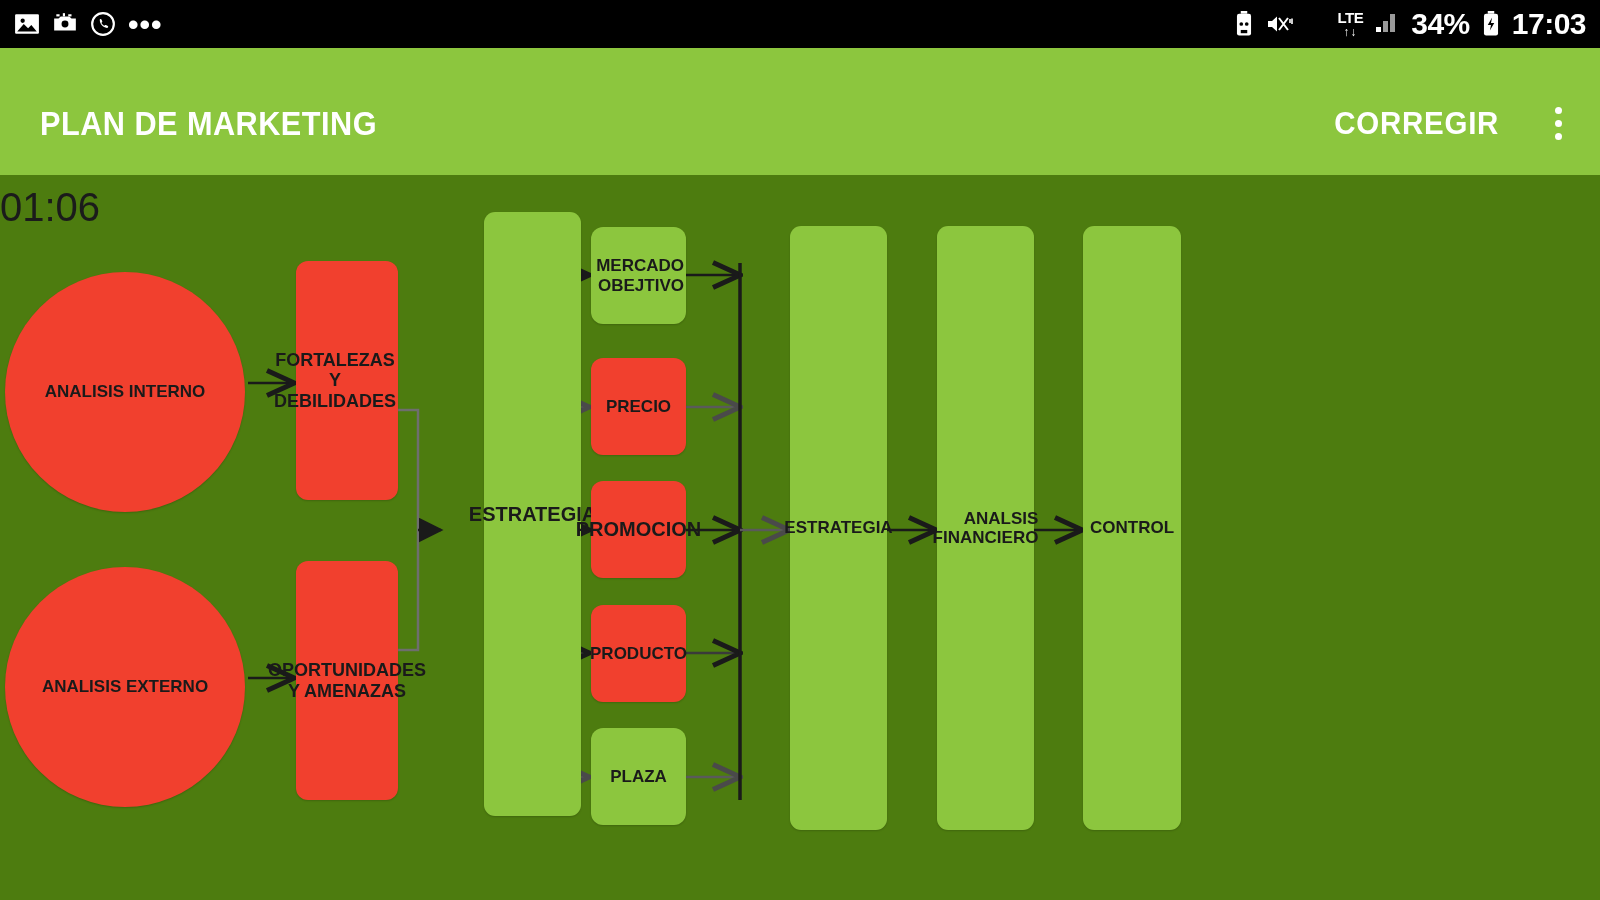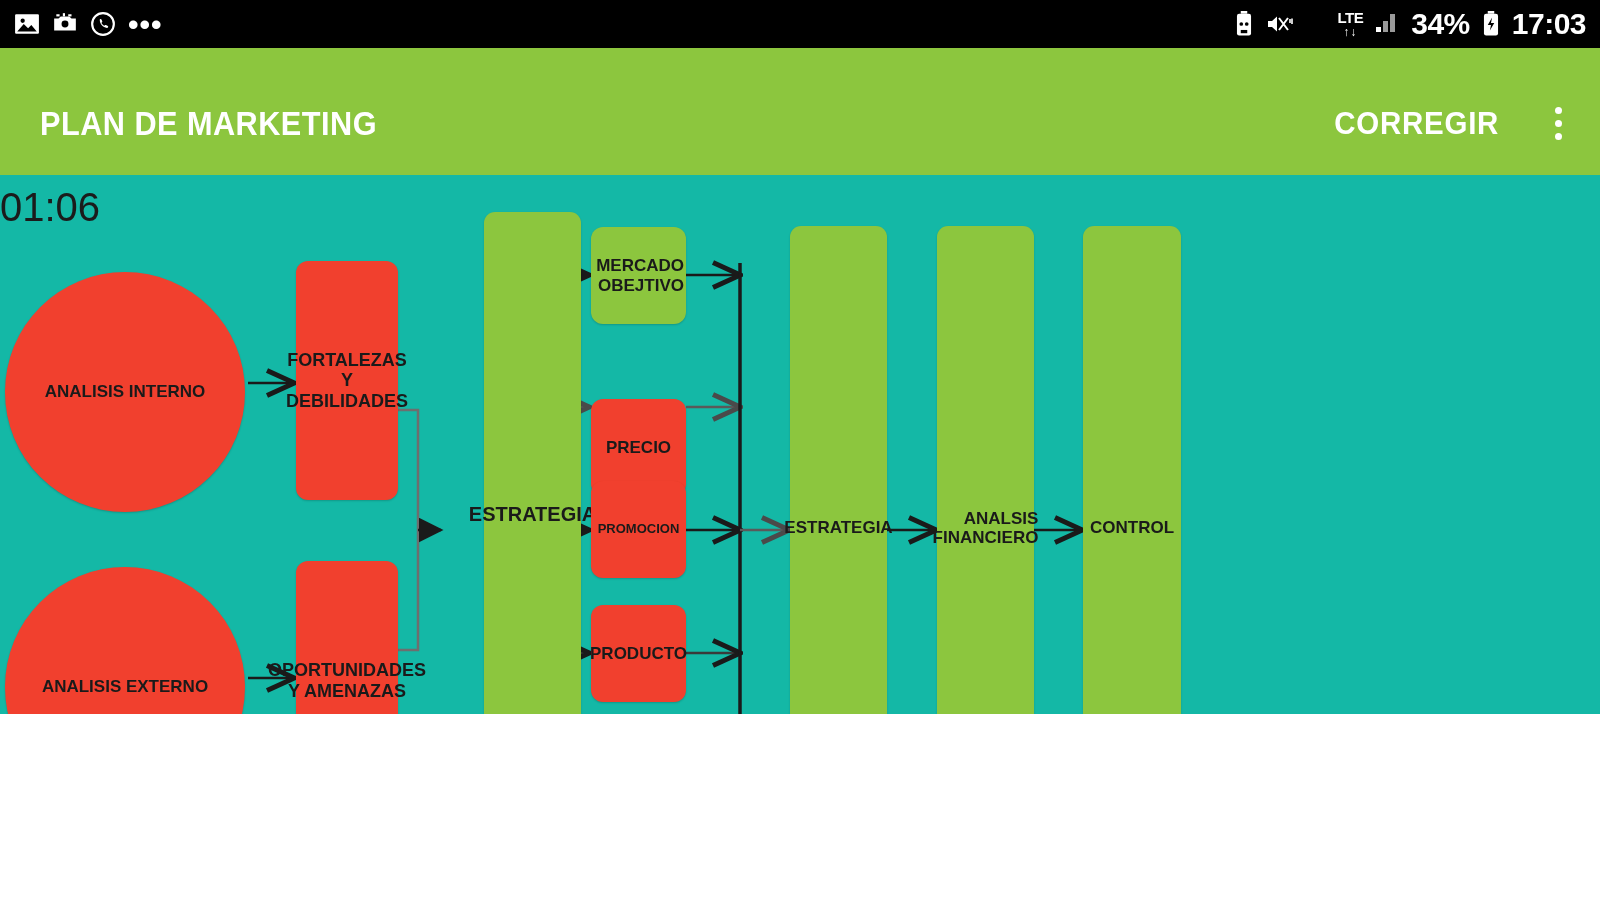--- a/index.html
+++ b/index.html
@@ -114,22 +114,22 @@
     display: block;
     width: 7px; height: 7px;
     border-radius: 50%;
     background: #ffffff;
   }
 
   
   .canvas {
     position: absolute;
     left: 0; top: 175px;
-    width: 1600px; height: 539px;
-    background: #14b8a6;
+    width: 1600px; height: 725px;
+    background: #4d7c0f;
     overflow: hidden;
   }
   .timer {
     position: absolute;
     left: 0px; top: 10px;
     font-size: 40px;
     color: #1b1b1b;
     font-family: "Liberation Sans", sans-serif;
     letter-spacing: 0px;
   }
@@ -285,36 +285,36 @@
     <line x1="1034" y1="355" x2="1080" y2="355" stroke="#1a1a1a" stroke-width="2.5" marker-end="url(#ah)"></line>
   </svg>
 
   <div id="nodes">
       <div class="node circle red" style="left: 5px; top: 97px; width: 240px; height: 240px; font-size: 17px;">
         <span>ANALISIS INTERNO</span>
       </div>
       <div class="node circle red" style="left: 5px; top: 392px; width: 240px; height: 240px; font-size: 17px;">
         <span>ANALISIS EXTERNO</span>
       </div>
-      <div class="node rrect red" style="left: 296px; top: 86px; width: 102px; height: 239px; font-size: 18px;">
+      <div class="node rrect red" style="left: 296px; top: 86px; width: 102px; height: 239px; font-size: 18px; justify-content: flex-end;">
         <span>FORTALEZAS Y DEBILIDADES</span>
       </div>
       <div class="node rrect red" style="left: 296px; top: 386px; width: 102px; height: 239px; font-size: 18px;">
         <span>OPORTUNIDADES Y AMENAZAS</span>
       </div>
       <div class="node bar green" style="left: 443px; top: 37px; width: 97px; height: 604px; font-size: 20px; margin-left: 41px;">
         <span>ESTRATEGIA</span>
       </div>
       <div class="node rrect green" style="left: 591px; top: 52px; width: 95px; height: 97px; font-size: 17px;">
         <span>MERCADO OBEJTIVO</span>
       </div>
-      <div class="node rrect red" style="left: 591px; top: 183px; width: 95px; height: 97px; font-size: 17px; margin-top: 41px;">
+      <div class="node rrect red" style="left: 591px; top: 183px; width: 95px; height: 97px; font-size: 17px;">
         <span>PRECIO</span>
       </div>
-      <div class="node rrect red" style="left: 591px; top: 306px; width: 95px; height: 97px; font-size: 13px; text-align: center;">
+      <div class="node rrect red" style="left: 591px; top: 306px; width: 95px; height: 97px; font-size: 20px; text-align: center;">
         <span>PROMOCION</span>
       </div>
       <div class="node rrect red" style="left: 591px; top: 430px; width: 95px; height: 97px; font-size: 17px;">
         <span>PRODUCTO</span>
       </div>
       <div class="node rrect green" style="left: 591px; top: 553px; width: 95px; height: 97px; font-size: 17px;">
         <span>PLAZA</span>
       </div>
       <div class="node bar green" style="left: 790px; top: 51px; width: 97px; height: 604px; font-size: 17px;">
         <span>ESTRATEGIA</span>

